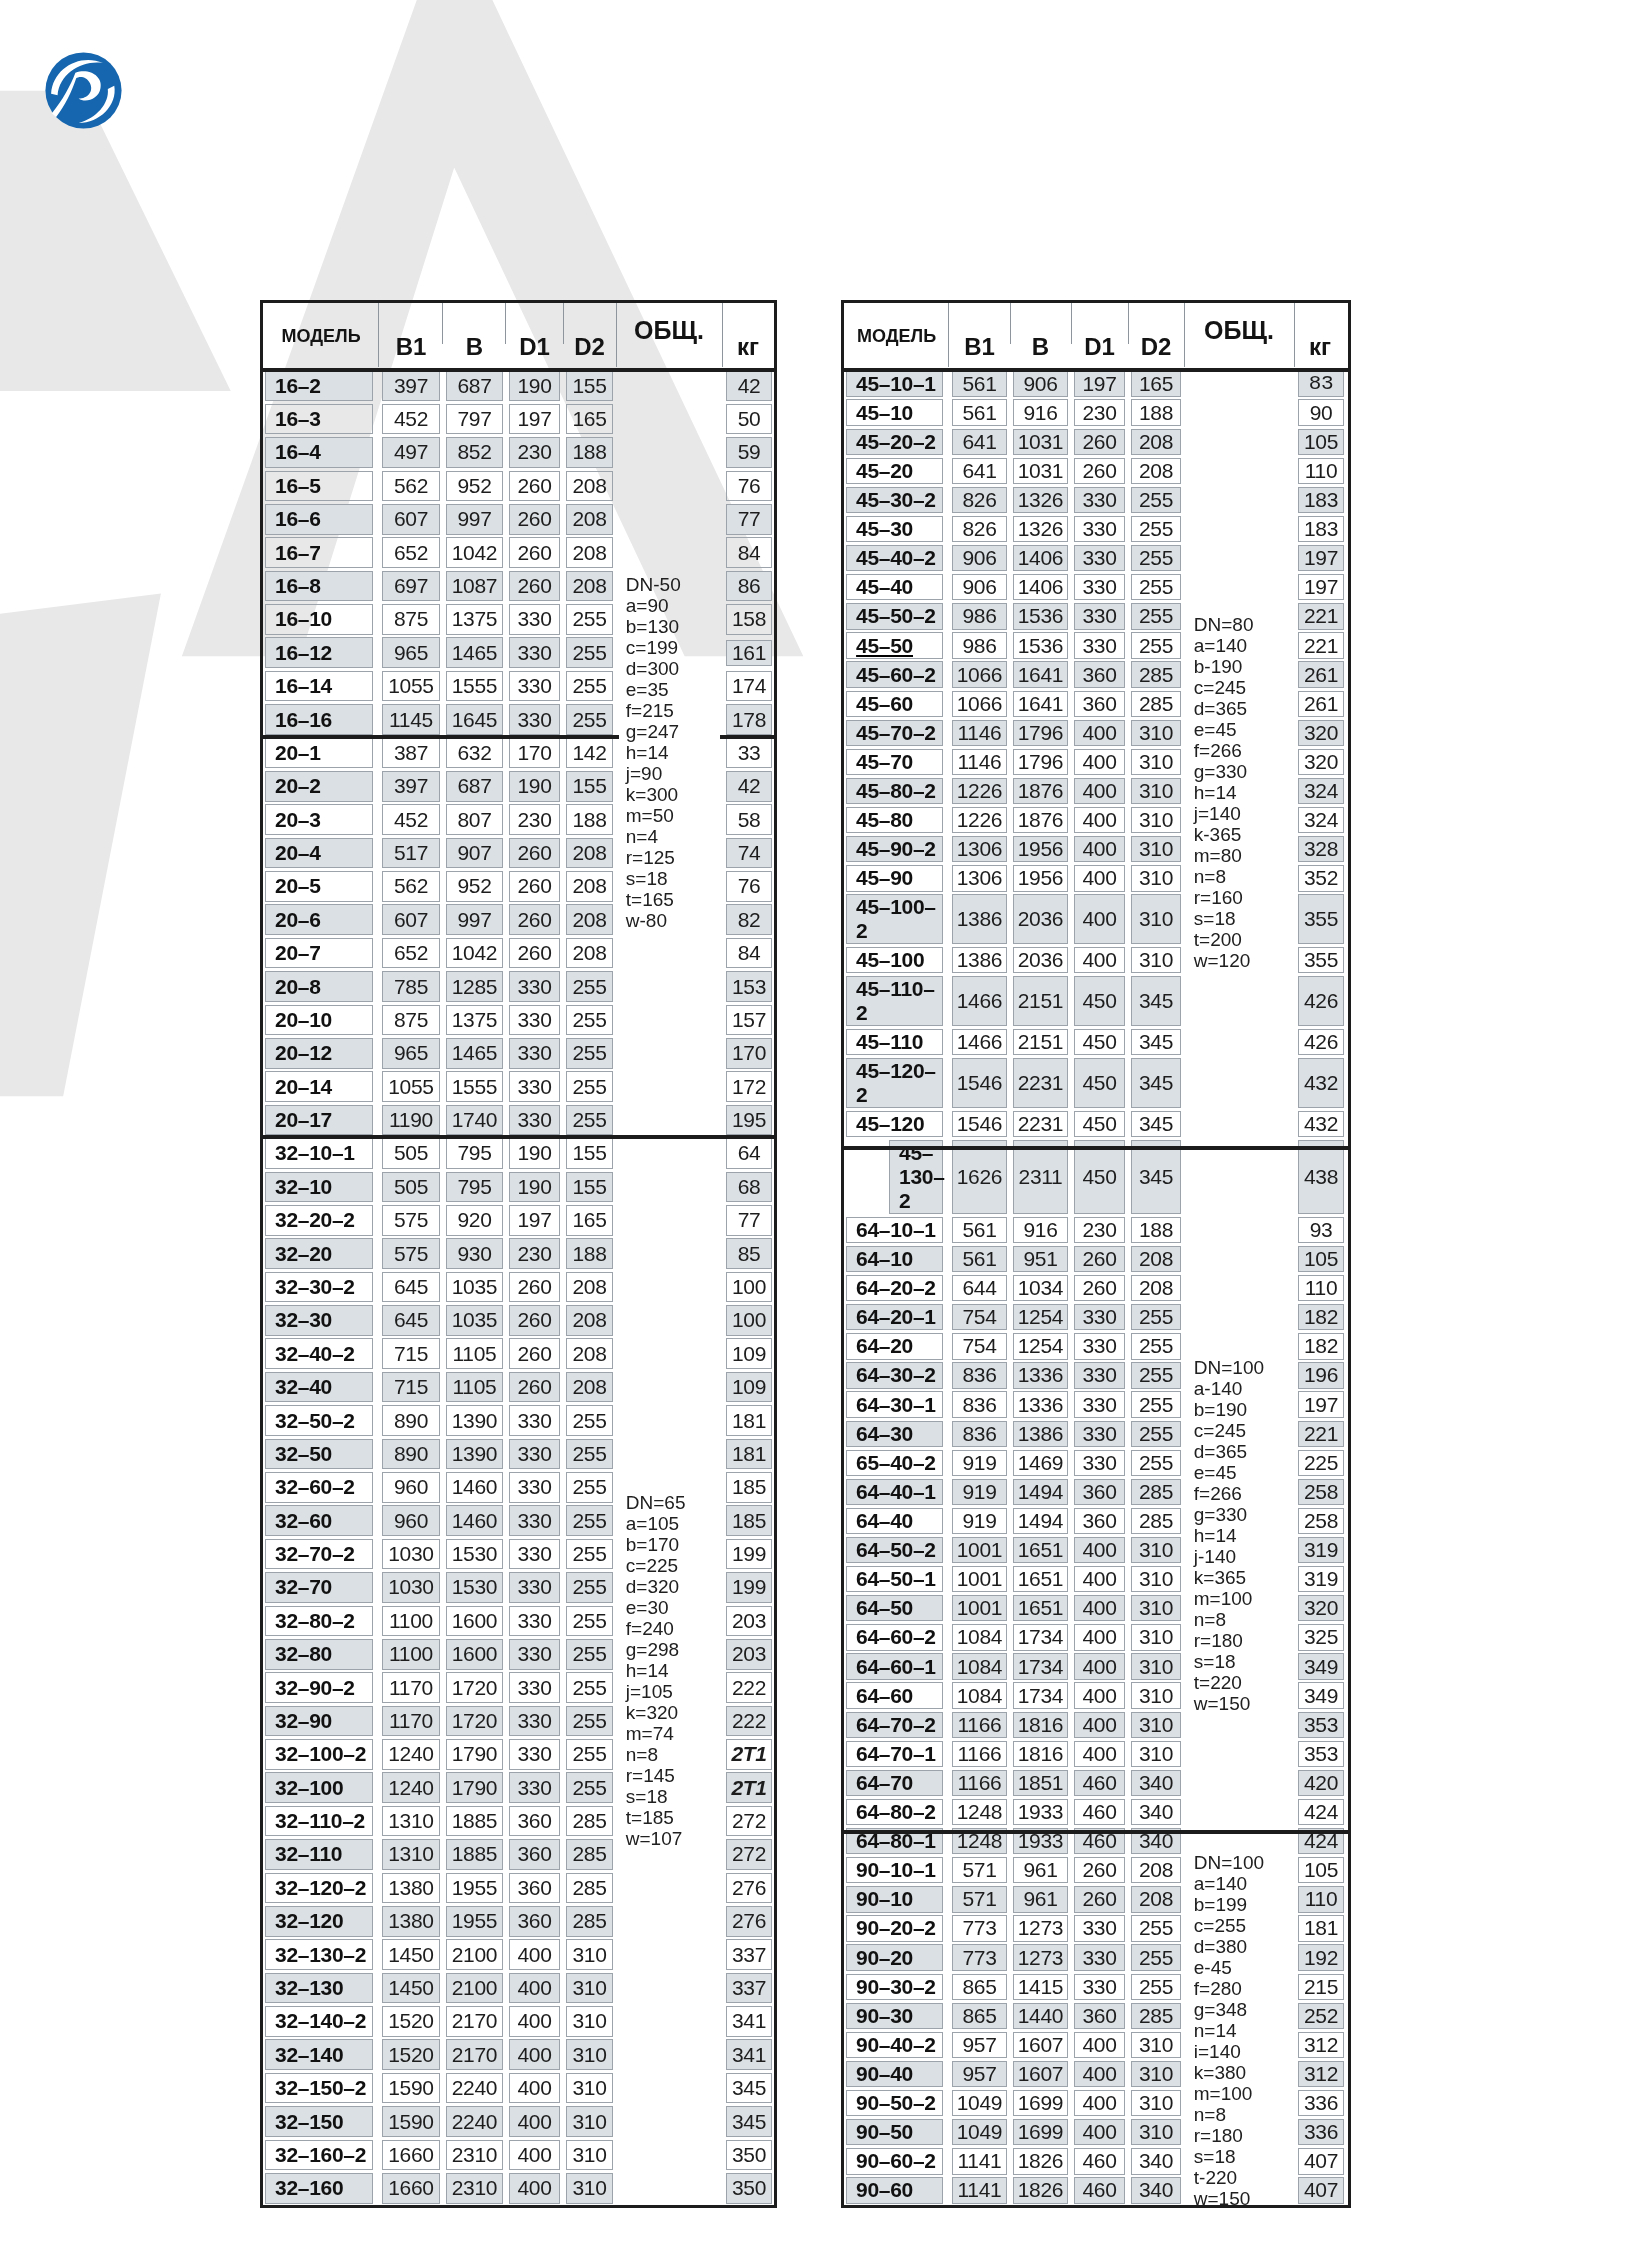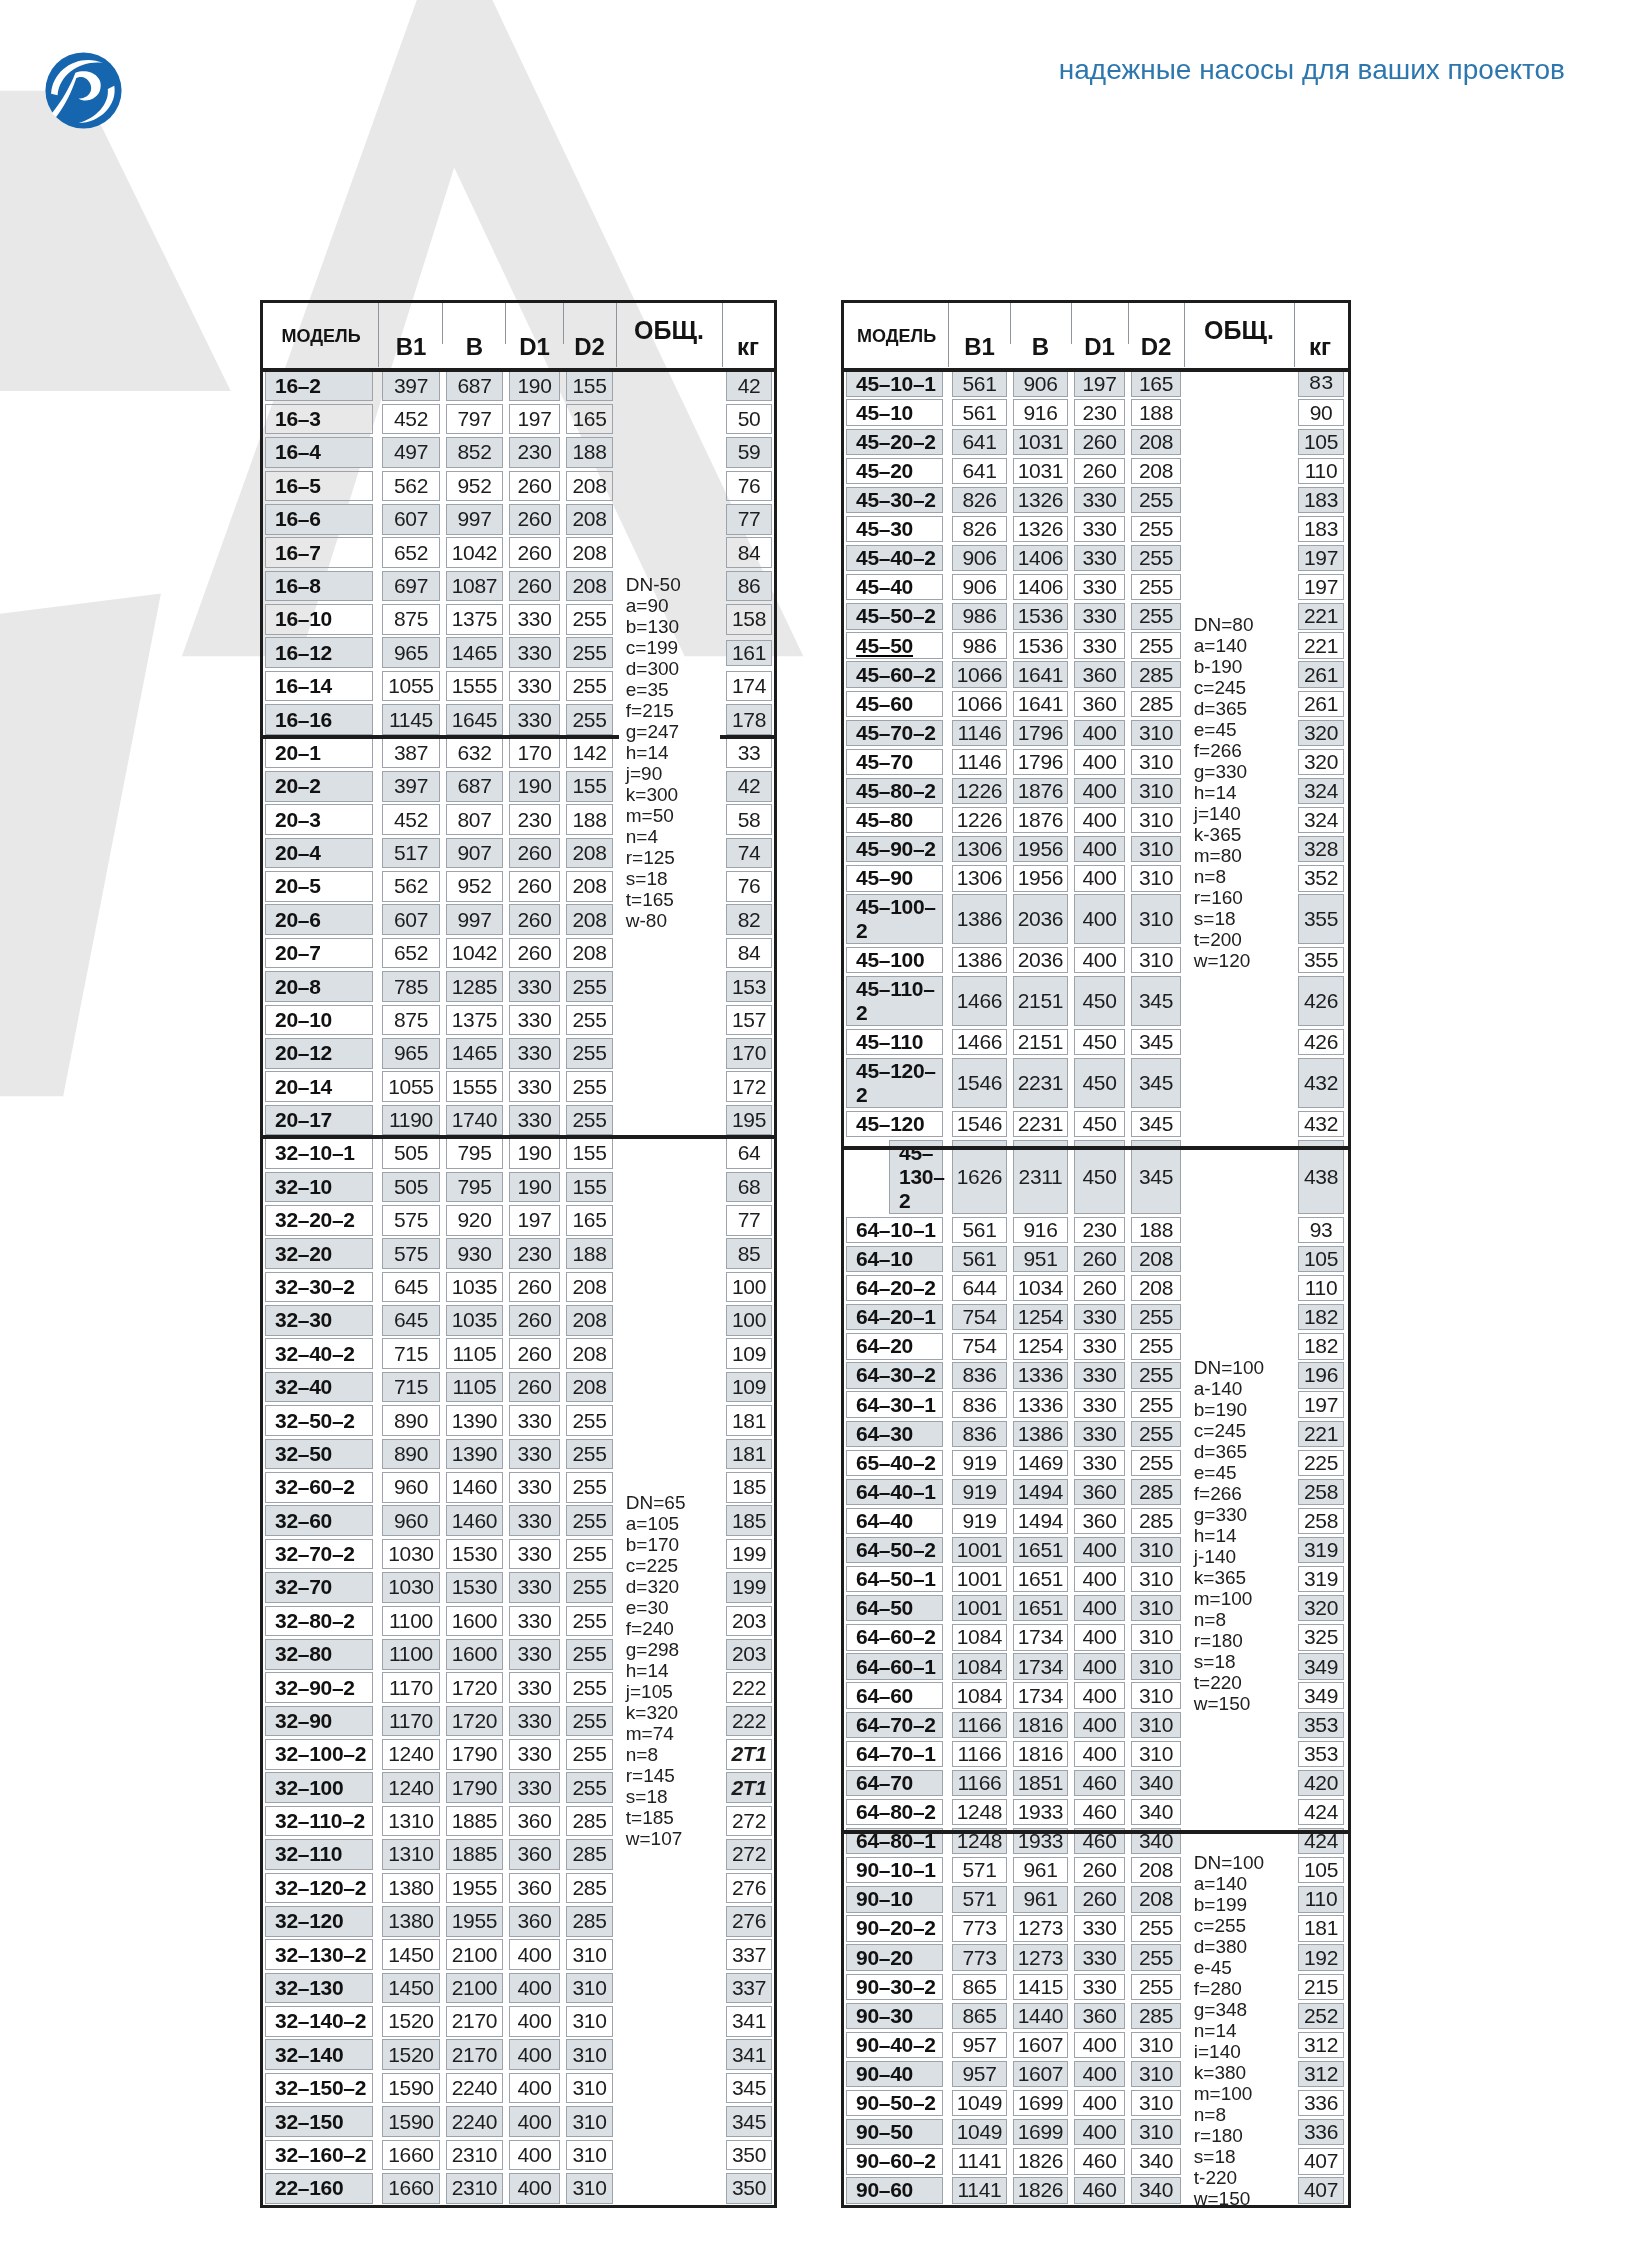--- a/index.html
+++ b/index.html
@@ -48,21 +48,20 @@
 
   <div class="hdr">
     <div class="logo">
       <svg class="logo-icon" viewBox="0 0 100 100">
         <circle cx="50" cy="50" r="47" fill="#1566ae"></circle>
         <path d="M10,54 C12,22 46,4 74,16 C50,12 20,28 18,56 Z" fill="#ffffff"></path>
         <path d="M88,44 C92,68 70,90 44,90 C66,84 82,66 80,48 Z" fill="#ffffff"></path>
         <path d="M40,28 C58,22 74,33 71,47 C69,61 52,66 44,60 C55,60 63,51 58,41 C54,32 44,32 41,35 C35,52 28,68 16,83 L11,78 C24,62 34,44 40,28 Z" fill="#ffffff"></path>
       </svg>
     </div>
-    <div class="tagline" style="color: rgb(45, 119, 174);">надежные насосы для ваших проектов</div>
   </div>
 
   <section id="tableL" class="spec-table" style="left: 260px; top: 300px; width: 511px; height: 1902px; grid-template-columns: 116px 64px 63px 57px 53px 106px 52px; grid-template-rows: 66px repeat(55, 1fr);">
       <div class="hcell hc-0" style="grid-area: 1 / 1;">МОДЕЛЬ</div>
       <div class="hcell hc-1" style="grid-area: 1 / 2;">B1</div>
       <div class="hcell hc-2" style="grid-area: 1 / 3;">B</div>
       <div class="hcell hc-3" style="grid-area: 1 / 4;">D1</div>
       <div class="hcell hc-4" style="grid-area: 1 / 5;">D2</div>
       <div class="hcell hc-5" style="grid-area: 1 / 6;">ОБЩ.</div>
       <div class="hcell hc-6" style="grid-area: 1 / 7;">кг</div>
@@ -1032,21 +1031,21 @@
       <div class="cell num" style="grid-area: 55 / 4;">
         <div class="box">400</div>
       </div>
       <div class="cell num" style="grid-area: 55 / 5;">
         <div class="box">310</div>
       </div>
       <div class="cell kg" style="grid-area: 55 / 7;">
         <div class="box">350</div>
       </div>
       <div class="cell model" style="grid-area: 56 / 1;">
-        <div class="box shade">22–160</div>
+        <div class="box shade">32–160</div>
       </div>
       <div class="cell num" style="grid-area: 56 / 2;">
         <div class="box shade">1660</div>
       </div>
       <div class="cell num" style="grid-area: 56 / 3;">
         <div class="box shade">2310</div>
       </div>
       <div class="cell num" style="grid-area: 56 / 4;">
         <div class="box shade">400</div>
       </div>

